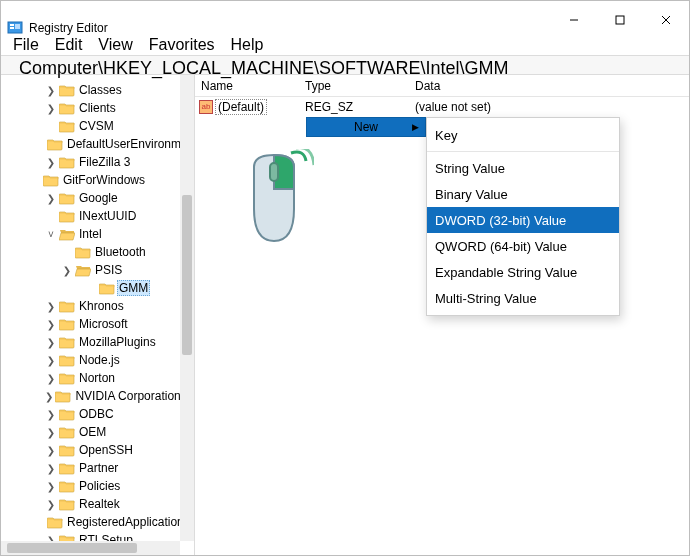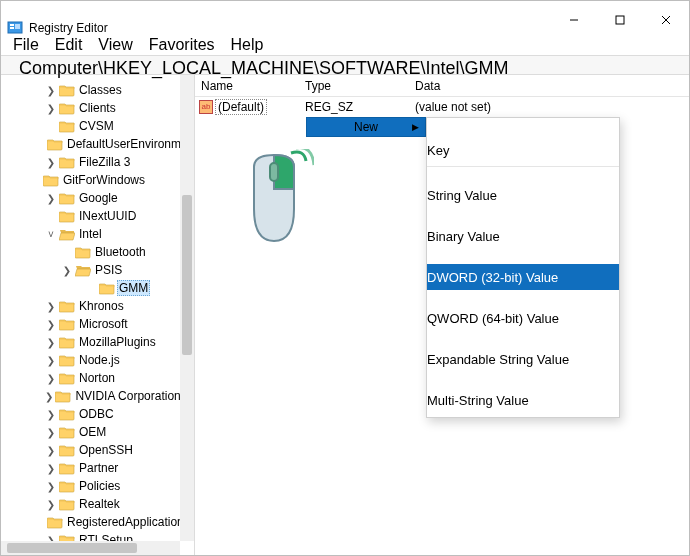--- a/index.html
+++ b/index.html
@@ -36,21 +36,21 @@
   .col.data { flex: 1; }
   .row { display: flex; height: 20px; align-items: center; }
   .row .name-cell { width: 104px; display: flex; align-items: center; padding-left: 4px; }
   .row .name-cell .txt { border: 1px dotted #888; padding: 0 2px; }
   .ab-icon { width: 14px; height: 14px; margin-right: 2px; display:inline-block; border:1px solid #b44; background:#fdba74; position:relative; font-size:8px; color:#c33; line-height:12px; text-align:center; }
   .row .type-cell { width: 110px; padding-left: 6px; }
   .row .data-cell { flex: 1; padding-left: 6px; }
   .ctx-btn { position: absolute; left: 111px; top: 42px; width: 120px; height: 20px; background: #106ebe; color: #000000; font-size: 12px; display: flex; align-items: center; justify-content: center; border: 1px solid #0b5fa5; }
   .ctx-btn .arrow { position: absolute; right: 6px; font-size: 9px; }
   .submenu { position: absolute; left: 231px; top: 42px; width: 194px; background: #fff; border: 1px solid #d0d0d0; box-shadow: 2px 4px 10px rgba(0,0,0,0.18); padding: 4px 0; font-size: 13px; }
-  .submenu .mi { height: 26px; display: flex; align-items: center; padding: 0 0; color: #000; margin-top: 15px; }
+  .submenu .mi { height: 26px; display: flex; align-items: center; padding: 0 8px; color: #000; }
   .submenu .sep { height: 1px; background: #e5e5e5; margin: 3px 0; }
   .submenu .mi.hl { background: #106ebe; color: #fff; }
   .mouse-ill { position: absolute; left: 39px; top: 74px; width: 80px; height: 100px; }
 </style>
 </head>
 <body>
 
 <div class="window">
   <div class="titlebar">
     <span class="titlebar-icon">

